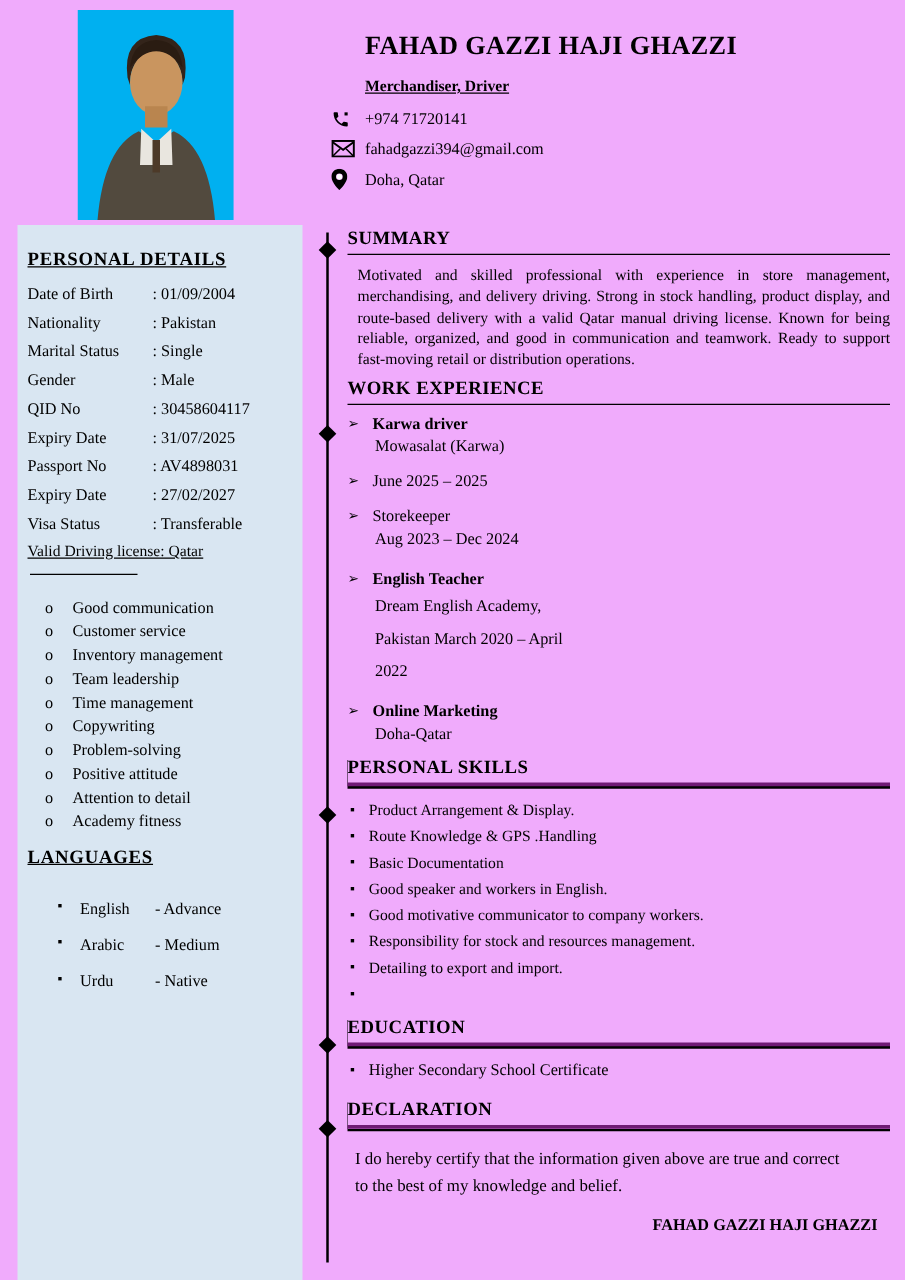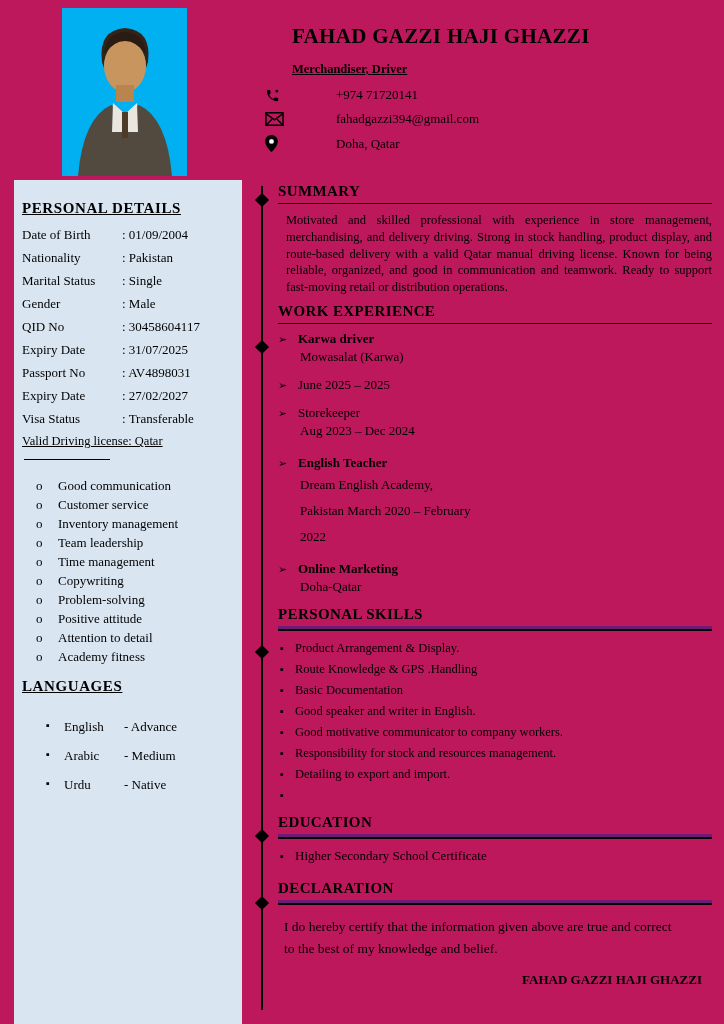--- a/index.html
+++ b/index.html
@@ -1,34 +1,34 @@
 <!DOCTYPE html>
 <html><head>
 <meta charset="utf-8">
 <style>
   * { margin:0; padding:0; box-sizing:border-box; }
   html,body { background:#fff; }
   body { font-family:"Liberation Serif", serif; color:#000; }
-  .page { position:relative; width:724px; height:1024px; background:#be185d; overflow:hidden; }
+  .page { position:relative; width:724px; height:1024px; background:#f0abfc; overflow:hidden; }
 
   
   .sidebar-bg { position:absolute; left:14px; top:180px; width:228px; height:844px; background:#d9e6f2; }
 
   
   .photo { position:absolute; left:62px; top:8px; width:125px; height:168px; }
 
   
   .vline { position:absolute; left:261px; top:186px; width:2px; height:824px; background:#000; }
   .diamond { position:absolute; left:257px; width:10px; height:10px; background:#000; transform:rotate(45deg); }
 
   
   .header { position:absolute; left:262px; top:24px; width:452px; }
   .name { font-size:21px; font-weight:bold; letter-spacing:.3px; margin-left:30px; }
   .role { font-size:12.5px; font-weight:bold; text-decoration:underline; margin:13px 0 10px 30px; }
-  .c-row { display:flex; align-items:center; margin-bottom:8px;gap:44px; }
+  .c-row { display:flex; align-items:center; margin-bottom:8px; }
   .c-icon { width:30px; display:flex; justify-content:flex-start; padding-left:3px; }
   .c-icon svg { display:block; }
   .c-text { font-size:13px; }
 
   
   .sidebar { position:absolute; left:14px; top:180px; width:228px; padding:20px 8px 0 8px; }
   .sb-heading { font-size:15px; font-weight:bold; letter-spacing:.6px; text-decoration:underline; margin-bottom:10px; }
   .pd-row { display:flex; font-size:13px; margin-bottom:7px; }
   .pd-label { width:100px; flex:none; }
   .pd-value { flex:1; }
@@ -267,21 +267,21 @@
           </div>
         <div class="we-line">Aug 2023 – Dec 2024</div>
       </div>
 
       <div class="we-entry">
         <div class="we-title-row">
             <span class="arrow-bullet">➢</span>
             <span class="we-title bold">English Teacher</span>
           </div>
         <div class="we-line sp">Dream English Academy,</div>
-        <div class="we-line sp">Pakistan March 2020 – February</div>
+        <div class="we-line sp">Pakistan March 2020 – April</div>
         <div class="we-line sp">2022</div>
       </div>
 
       <div class="we-entry">
         <div class="we-title-row">
             <span class="arrow-bullet">➢</span>
             <span class="we-title bold">Online Marketing</span>
           </div>
         <div class="we-line">Doha-Qatar</div>
       </div>
@@ -297,21 +297,21 @@
         <li>
             <span class="sq-bullet">▪</span>
             <span>Route Knowledge &amp; GPS .Handling</span>
           </li>
         <li>
             <span class="sq-bullet">▪</span>
             <span>Basic Documentation</span>
           </li>
         <li>
             <span class="sq-bullet">▪</span>
-            <span>Good speaker and writer in English.</span>
+            <span>Good speaker and workers in English.</span>
           </li>
         <li>
             <span class="sq-bullet">▪</span>
             <span>Good motivative communicator to company workers.</span>
           </li>
         <li>
             <span class="sq-bullet">▪</span>
             <span>Responsibility for stock and resources management.</span>
           </li>
         <li>

